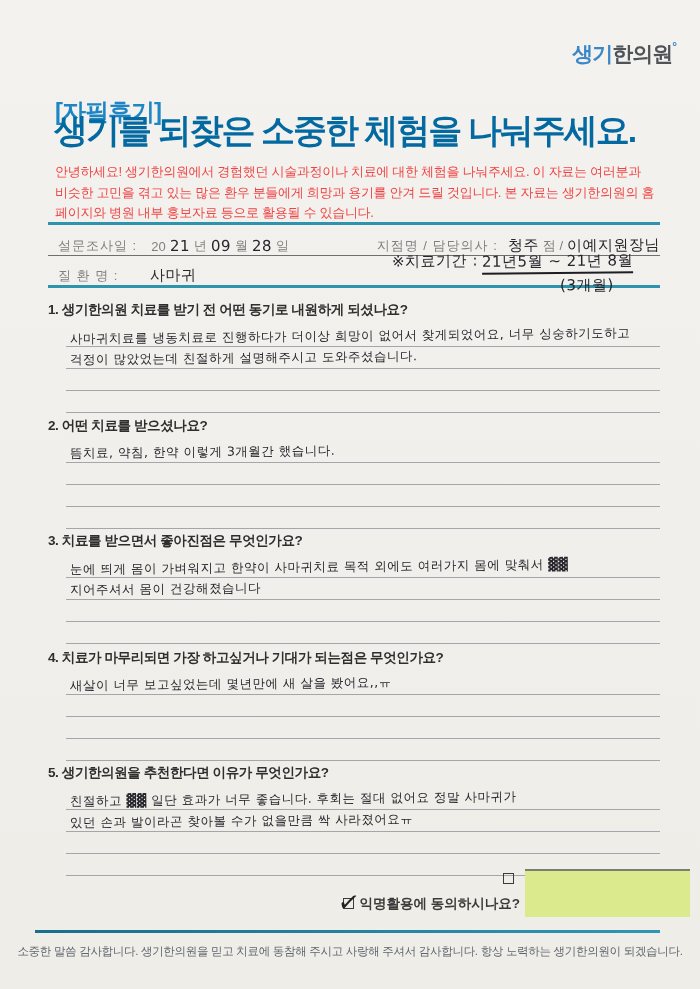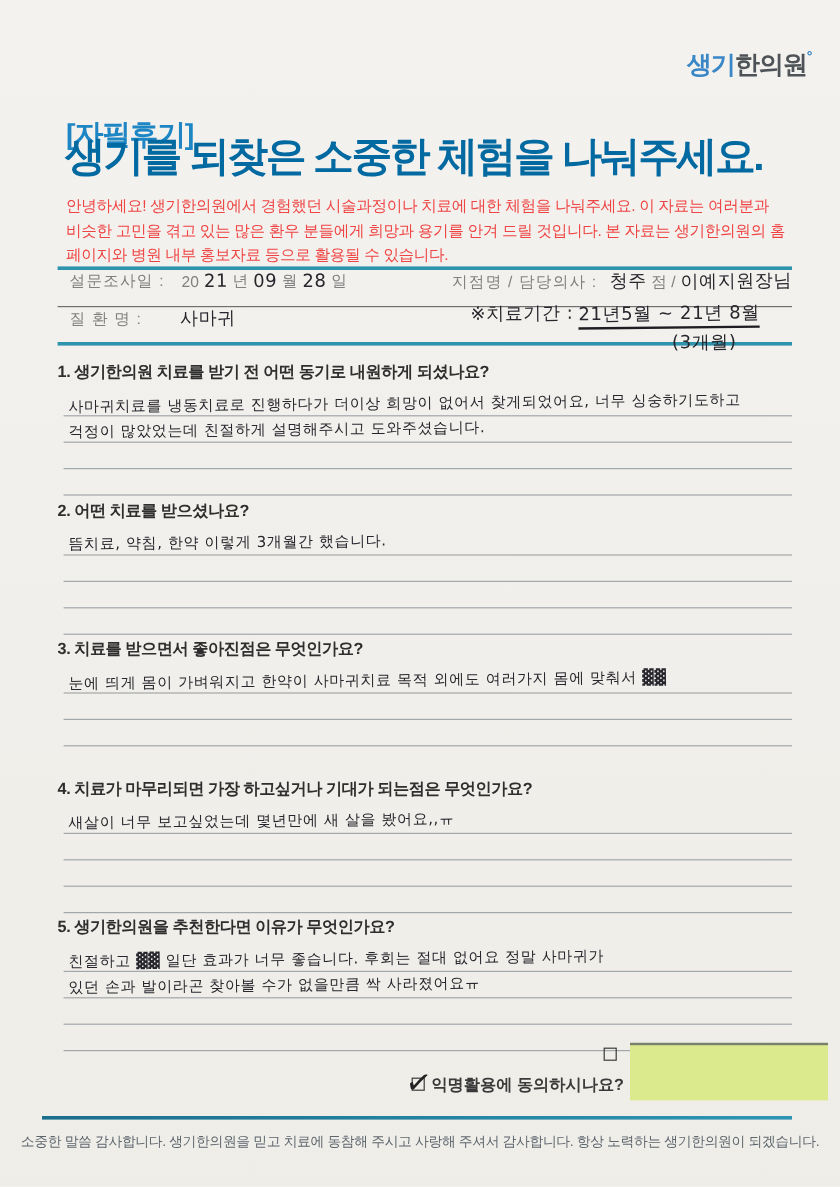--- a/index.html
+++ b/index.html
@@ -18,39 +18,39 @@
   .logo .b2{ color:#4e5358; }
   .logo .dot{ color:#3a87c8; font-size:12px; vertical-align:top; }
 
   
   .tag{ position:absolute; left:55px; top:96px; font-size:24px; font-weight:bold; color:#1e86c4; letter-spacing:-1px; }
   .title{ position:absolute; left:54px; top:108px; font-size:34px; font-weight:bold; color:#0369a1; letter-spacing:-2px; white-space:nowrap; }
   .intro{ position:absolute; left:55px; top:162px; width:600px; font-size:13px; line-height:1.58; color:#ef4444; letter-spacing:-0.3px; }
 
   
   .meta{ position:absolute; left:48px; top:222px; width:612px; border-top:3px solid #2e93ad; }
-  .meta-row{ display:flex; height:30px; align-items:flex-start;gap:48px; }
+  .meta-row{ display:flex; height:30px; align-items:flex-end;gap:48px; }
   .meta-div{ border-top:1px solid #6f6f6f; }
   .meta-bottom{ border-top:3px solid #2e93ad; }
   .m-left{ width:318px; padding-left:10px; display:flex; align-items:center; }
   .m-right{ flex:1; display:flex; align-items:center; }
   .m-label{ font-size:13px; color:#808080; letter-spacing:1px; margin-right:10px; white-space:nowrap; }
   .printed{ font-size:13px; color:#808080; margin:0 4px; white-space:nowrap; }
 
   .hw{ font-family:"DejaVu Sans","Liberation Sans",sans-serif; color:#26262c; font-size:14px; font-weight:500; letter-spacing:0.5px; transform:rotate(-0.6deg); display:inline-block; white-space:nowrap; }
   .hw.big{ font-size:15px; }
 
   .period-wrap{ position:absolute; left:392px; top:252px; width:290px; }
   .period-line1 .u{ border-bottom:2px solid #1d1d22; padding-bottom:1px; }
   .period-note{ position:absolute; left:168px; top:24px; }
 
   
   .qblock{ position:absolute; left:48px; width:612px; }
   .qlabel{ font-size:13.5px; font-weight:bold; color:#2e2e2e; letter-spacing:-0.4px; margin-bottom:6px; }
-  .aline{ height:22px; margin-left:5px; border-bottom:1px solid #a2a7ab; position:relative; }
+  .aline{ height:22px; margin-left:18px; border-bottom:1px solid #a2a7ab; position:relative; }
   .aline .hw{ position:absolute; left:4px; bottom:1px; font-size:12.5px; }
 
   
   .consent{ position:absolute; left:250px; top:866px; width:270px; }
   .c-row{ display:flex; align-items:center; justify-content:flex-end; height:25px; font-size:13.5px; font-weight:bold; color:#3a3a3a; position:relative; }
   .cbox{ width:11px; height:11px; border:1.6px solid #3a3a3a; margin-right:6px; display:inline-block; }
   .check{ position:absolute; left:-6px; top:-10px; font-size:26px; color:#222; transform:rotate(8deg); font-weight:bold; line-height:1; }
 
   .note-box{ position:absolute; left:525px; top:869px; width:165px; height:48px; border-top:2px solid #7a8070; }
 
@@ -139,20 +139,23 @@
         <span class="hw"></span>
       </div>
   </div>
 
   <div class="qblock" style="top:532px">
     <div class="qlabel">3. 치료를 받으면서 좋아진점은 무엇인가요?</div>
     <div class="aline">
         <span class="hw">눈에 띄게 몸이 가벼워지고 한약이 사마귀치료 목적 외에도 여러가지 몸에 맞춰서 ▓▓</span>
       </div>
     <div class="aline">
+        <span class="hw">지어주셔서 몸이 건강해졌습니다</span>
+      </div>
+    <div class="aline">
         <span class="hw"></span>
       </div>
     <div class="aline">
         <span class="hw"></span>
       </div>
   </div>
 
   <div class="qblock" style="top:649px">
     <div class="qlabel">4. 치료가 마무리되면 가장 하고싶거나 기대가 되는점은 무엇인가요?</div>
     <div class="aline">

